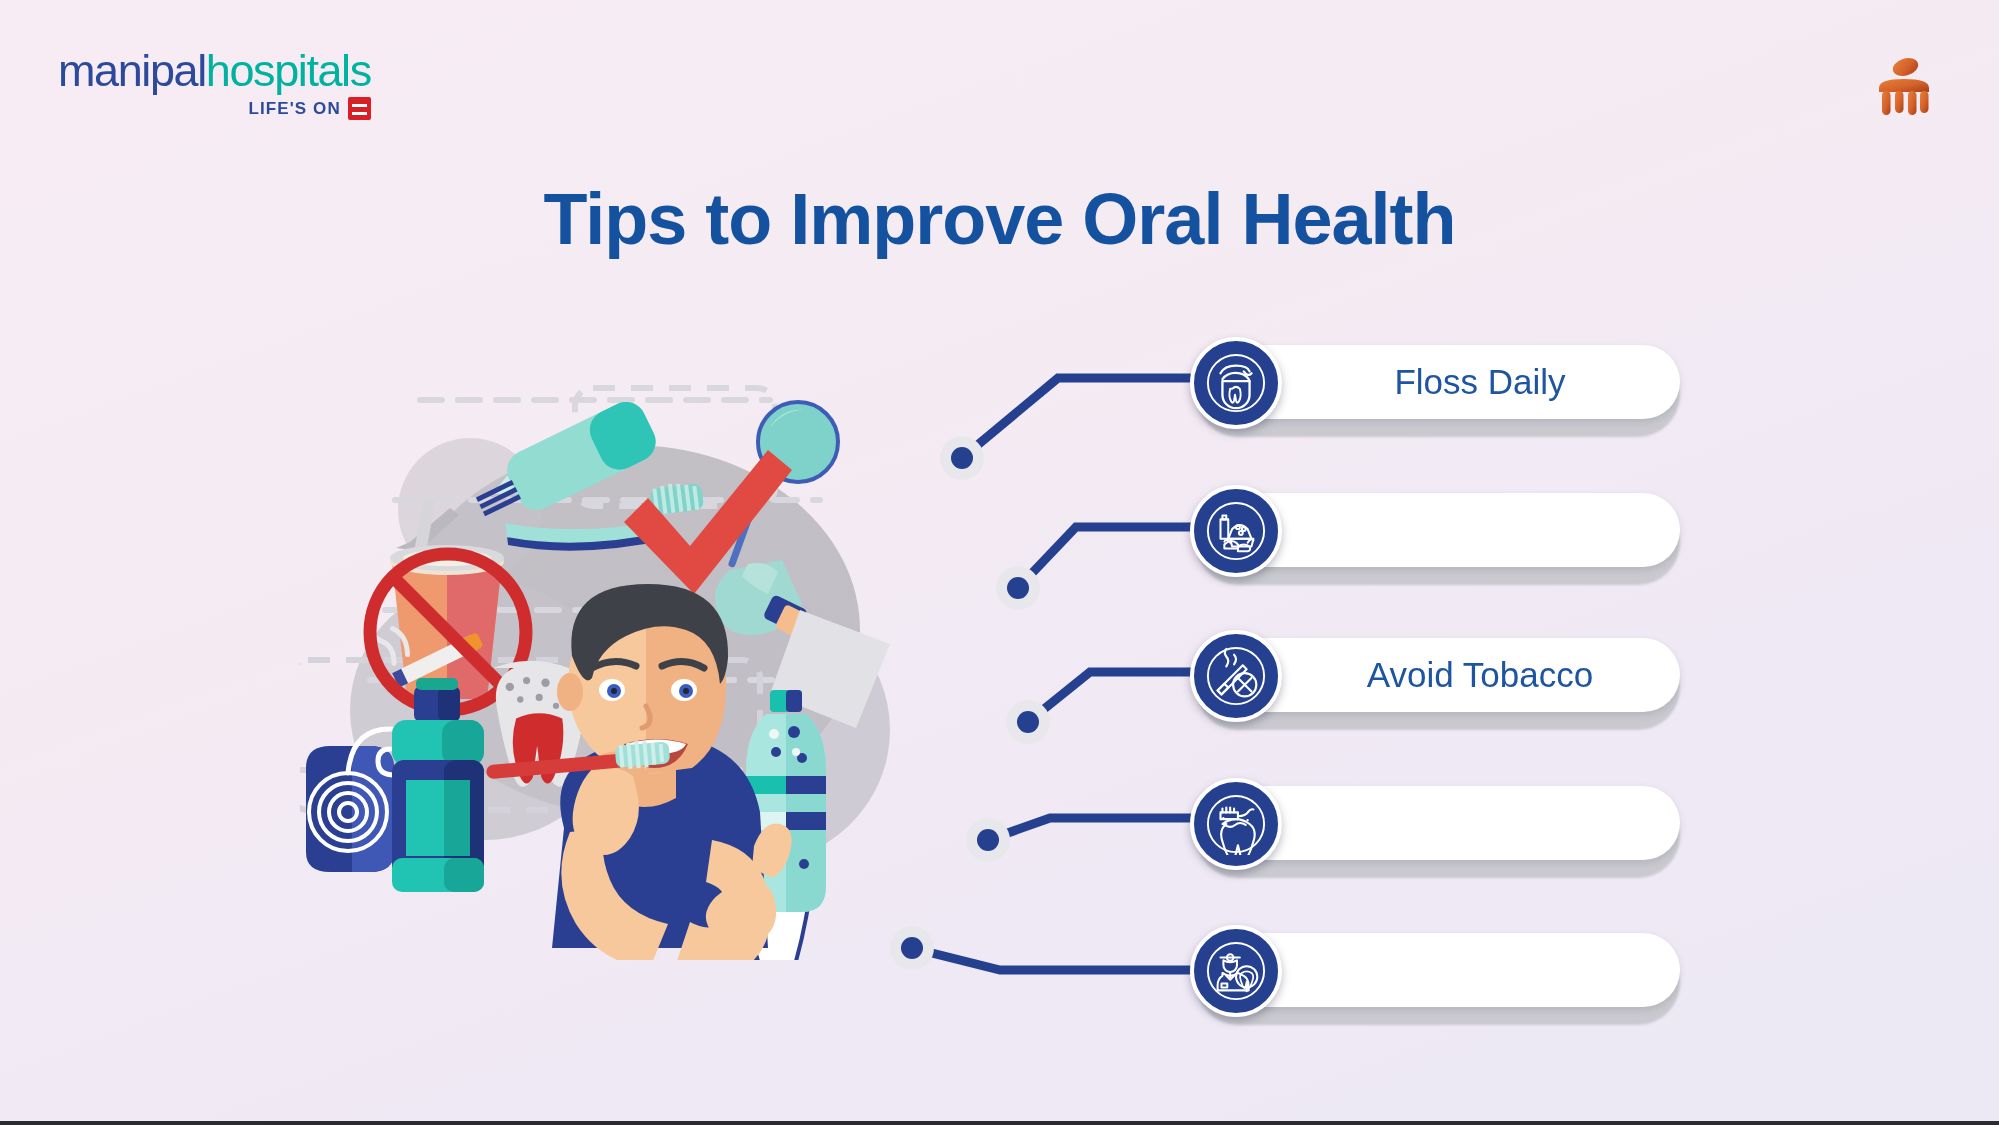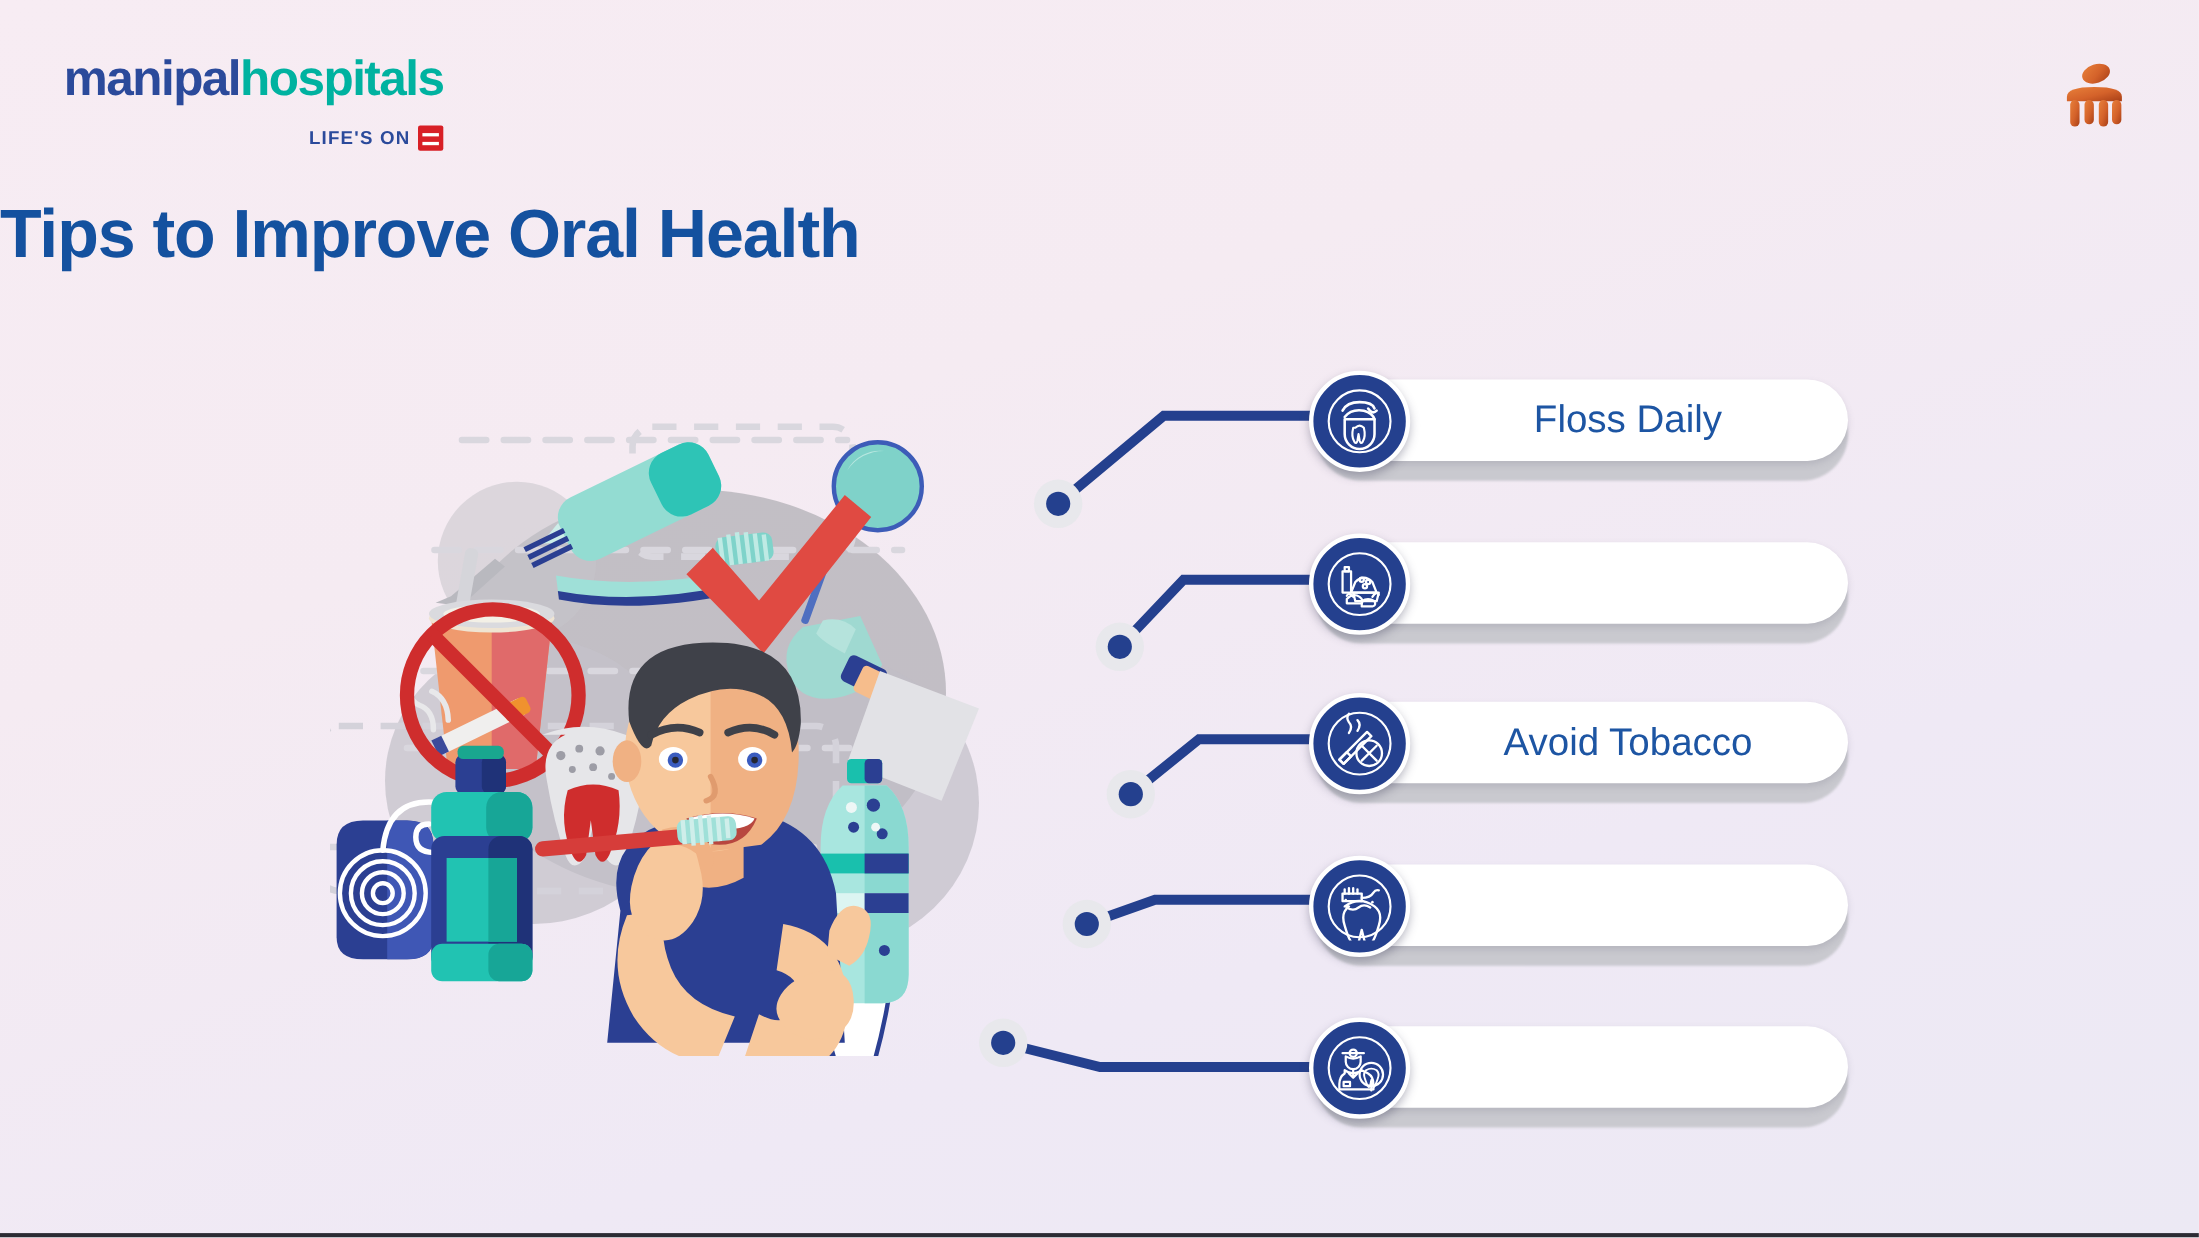--- a/index.html
+++ b/index.html
@@ -11,37 +11,37 @@
   }
 
   
   #bottom-rule{
     position:absolute; left:0; bottom:0; width:1999px; height:4px;
     background:#2b2b33;
   }
 
   
   #logo{ position:absolute; left:58px; top:48px; }
-  #logo-word{ font-size:45px; font-weight:700; letter-spacing:-1.4px; line-height:1; white-space:nowrap;}
+  #logo-word{ font-size:45px; font-weight:400; letter-spacing:-1.4px; line-height:1; white-space:nowrap;}
   #logo-word .a{ color:#2b4a9b; }
   #logo-word .b{ color:#00b2a0; }
-  #logo-tag{ display:flex; align-items:center; justify-content:flex-end; gap:7px; margin-top:21px; }
+  #logo-tag{ display:flex; align-items:center; justify-content:flex-end; gap:7px; margin-top:4px; }
   #logo-tag span.t{ color:#2b4a9b; font-size:17px; font-weight:700; letter-spacing:1.1px; }
   #logo-cross{ width:23px; height:23px; background:#d81f26; position:relative; border-radius:2px;}
   #logo-cross:before,#logo-cross:after{ content:""; position:absolute; background:#fff;}
   #logo-cross:before{ left:4px; right:4px; top:6.5px; height:3px;}
   #logo-cross:after{ left:4px; right:4px; bottom:5.5px; height:3px;}
 
   
   #brand-mark{ position:absolute; right:60px; top:50px; width:70px; height:70px; }
 
   
   #page-title{
-    position:absolute; left:0; top:178px; width:1999px; text-align:left;
-    font-size:62px; font-weight:700; color:#14519f; letter-spacing:-1px;
+    position:absolute; left:0; top:178px; width:1999px; text-align:center;
+    font-size:72px; font-weight:700; color:#14519f; letter-spacing:-1px;
     font-family:"Liberation Sans", sans-serif;
   }
 
   
   #illustration{ position:absolute; left:300px; top:380px; width:660px; height:580px; }
 
   
   #connectors{ position:absolute; left:0; top:0; width:1999px; height:1125px; pointer-events:none; }
 
   

